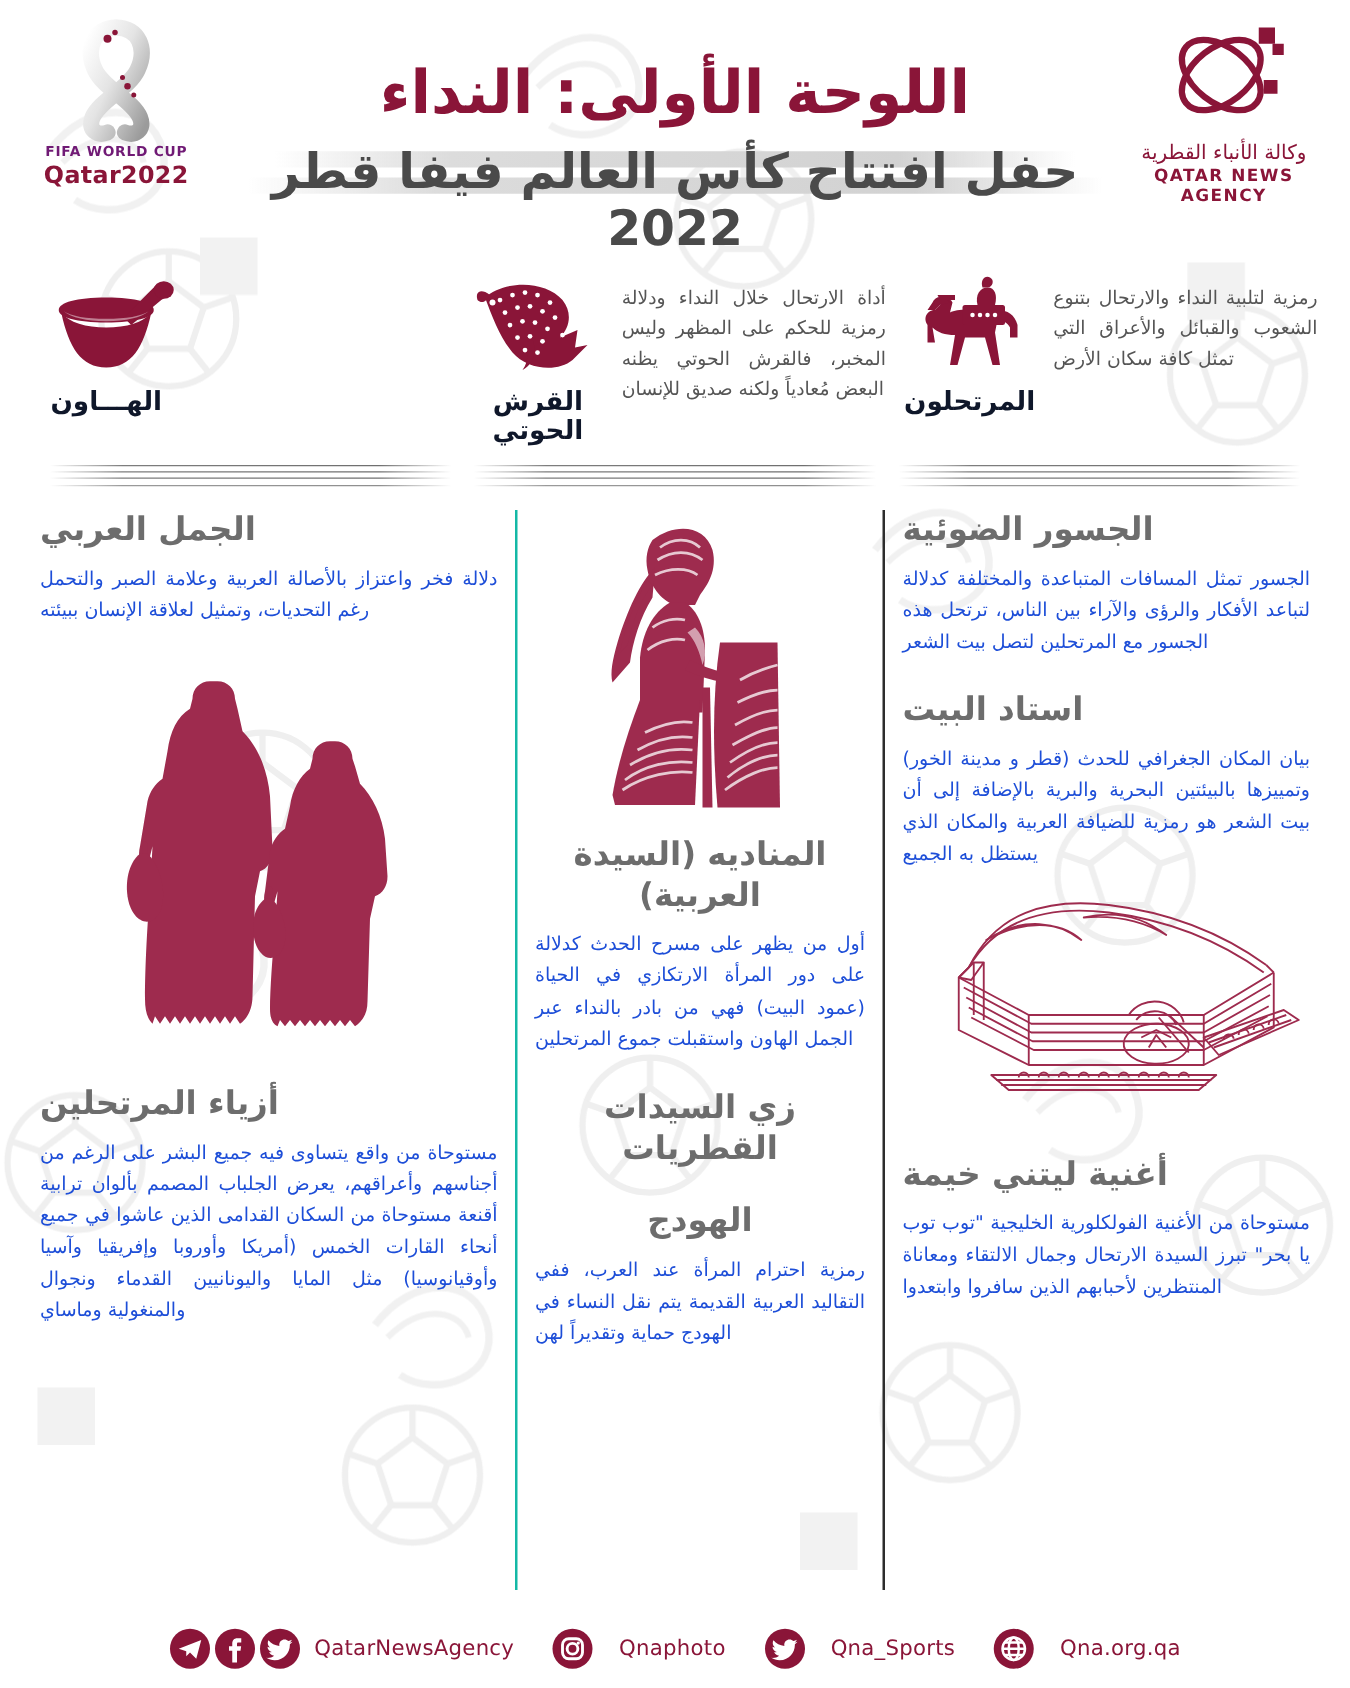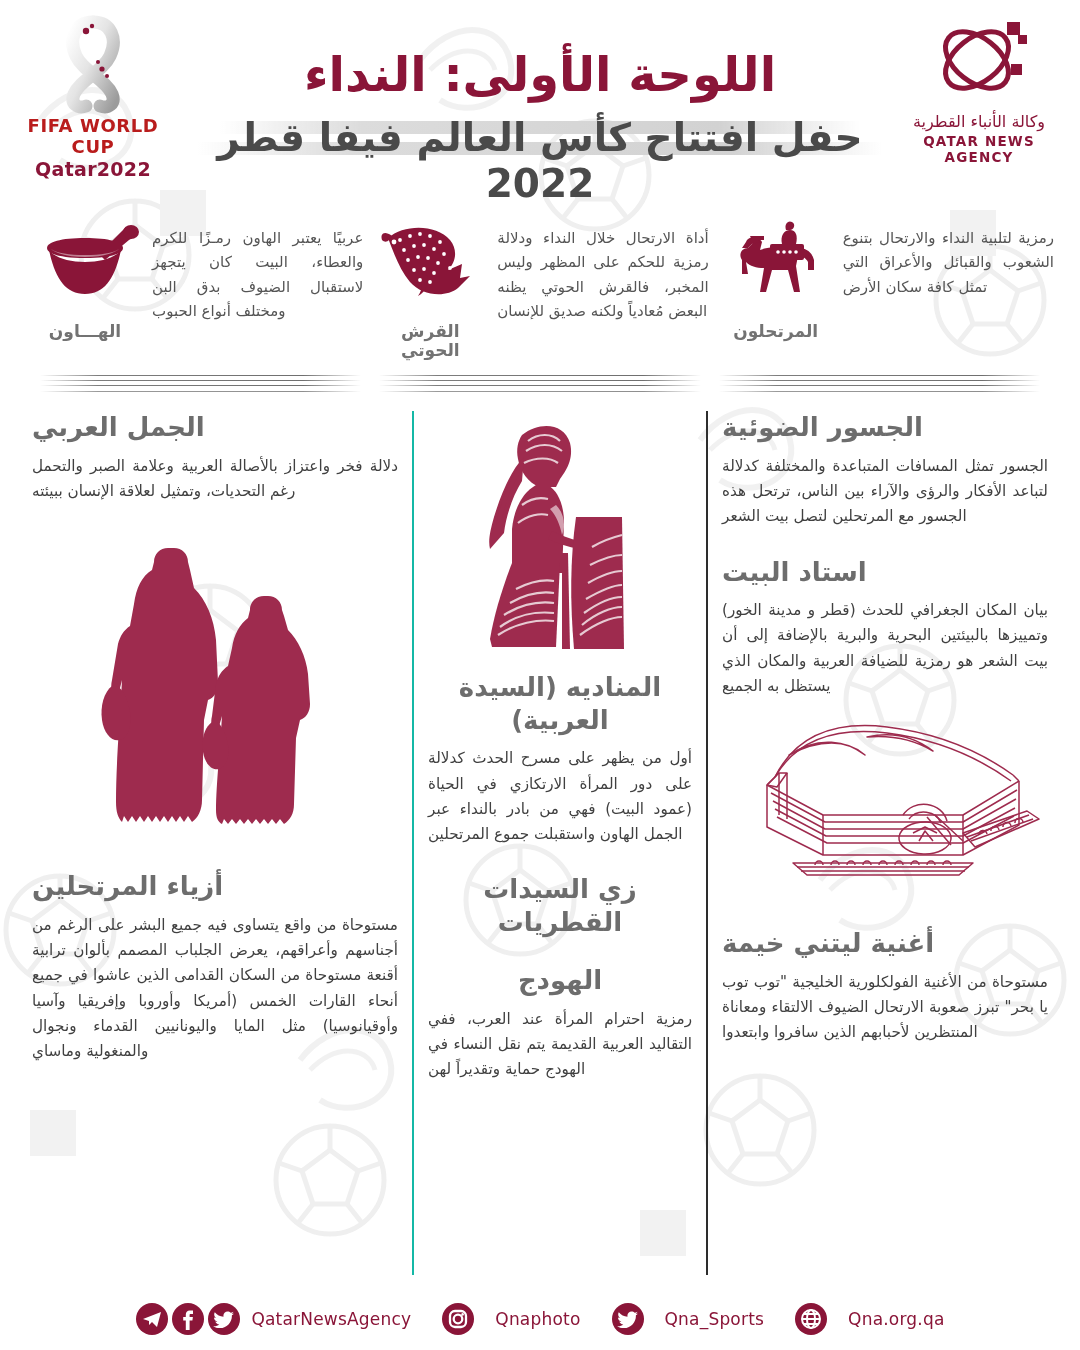--- a/index.html
+++ b/index.html
@@ -42,23 +42,23 @@
   .fifa-logo {
     position: absolute;
     left: 18px;
     top: 14px;
     width: 150px;
     height: 150px;
     text-align: center;
   }
   .fifa-mark { width: 150px; height: 100px; display: block; }
   .fifa-txt1 {
-    font-size: 18px;
+    font-size: 11px;
     font-weight: bold;
-    color: #b91c1c;
+    color: #701a75;
     letter-spacing: 0.6px;
     direction: ltr;
     margin-top: 1px;
   }
   .fifa-txt2 {
     font-size: 19px;
     font-weight: bold;
     color: #8a1538;
     letter-spacing: 0.3px;
     direction: ltr;
@@ -137,24 +137,24 @@
     gap: 8px;
   }
   .top-card { flex: 1 1 0; display: flex; flex-direction: row-reverse; align-items: flex-start; gap: 8px; }
   .top-card .iconbox {
     width: 118px;
     flex: 0 0 118px;
     text-align: center;
   }
   .top-card .icon-svg { width: 112px; height: 86px; display: block; margin: 0 auto; }
   .top-card .icon-label {
-    font-size: 17px;
+    font-size: 21px;
     font-weight: bold;
-    color: #737373;
-    margin-top: 18px;
+    color: #0f172a;
+    margin-top: 6px;
     line-height: 1.1;
   }
   .top-card .desc {
     flex: 1 1 auto;
     font-size: 15px;
     line-height: 1.62;
     color: #555;
     text-align: justify;
     text-align-last: left;
     padding-top: 8px;
@@ -203,21 +203,21 @@
     font-weight: bold;
     color: #6d6d6d;
     text-align: left;
     line-height: 1.25;
     margin-bottom: 10px;
   }
   .sec-title.center { text-align: center; }
   .sec-body {
     font-size: 15.2px;
     line-height: 1.66;
-    color: #404040;
+    color: #1d4ed8;
     text-align: justify;
     text-align-last: left;
   }
   .sec-body.c { text-align: justify; text-align-last: left; }
 
   .block { margin-bottom: 26px; }
   .block.tight { margin-bottom: 16px; }
 
   .art { text-align: center; }
 
@@ -416,21 +416,20 @@
                    C32,40 18,36 18,30 Z"></path>
           <path d="M20,32 C26,60 36,76 56,76 C76,76 86,60 92,32
                    C86,40 72,44 56,44 C40,44 26,40 20,32 Z"></path>
           <path d="M70,36 L96,10 C100,6 106,8 106,14 C106,18 104,20 100,22 L76,42 Z"></path>
           <ellipse cx="102" cy="14" rx="8" ry="7"></ellipse>
         </g>
         <path d="M22,31 C28,36 40,39 56,39 C72,39 84,36 90,31 C84,35 72,37 56,37 C40,37 28,35 22,31 Z" fill="#ffffff" opacity="0.45"></path>
       </svg>
       <div class="icon-label">الهـــاون</div>
     </div>
-    <div class="desc">عربيًا يعتبر الهاون رمـزًا للكرم والعطاء، البيت كان يتجهز لاستقبال الضيوف بدق البن ومختلف أنواع الحبوب</div>
   </div>
 </div>
 
 <div class="rules">
   <div class="rule">
       <span></span>
       <span></span>
       <span></span>
       <span></span>
     </div>
@@ -500,21 +499,21 @@
                    M184,150 a4,4 0 0 1 8,0 M200,150 a4,4 0 0 1 8,0 M216,150 a4,4 0 0 1 8,0"></path>
 
           <path d="M200,102 L224,130 M208,100 L236,126"></path>
           <path d="M48,62 L40,70 M286,60 L292,66"></path>
         </g>
       </svg>
     </div>
 
     <div class="block" style="margin-top:22px;">
       <div class="sec-title">أغنية ليتني خيمة</div>
-      <div class="sec-body">مستوحاة من الأغنية الفولكلورية الخليجية "توب توب يا بحر" تبرز صعوبة الارتحال الضيوف الالتقاء ومعاناة المنتظرين لأحبابهم الذين سافروا وابتعدوا</div>
+      <div class="sec-body">مستوحاة من الأغنية الفولكلورية الخليجية "توب توب يا بحر" تبرز السيدة الارتحال وجمال الالتقاء ومعاناة المنتظرين لأحبابهم الذين سافروا وابتعدوا</div>
     </div>
   </div>
 
   <div class="col col-center">
 
     <div class="art">
       <svg class="lady-art" viewBox="0 0 232 250">
         <g fill="#9e2b4e">
 
           <path d="M78,22 C96,8 120,10 126,30 C130,46 122,58 116,66

